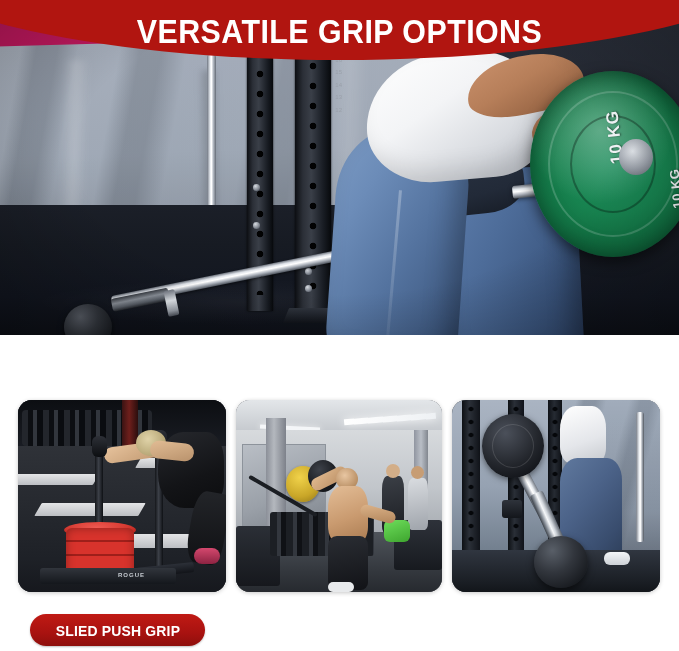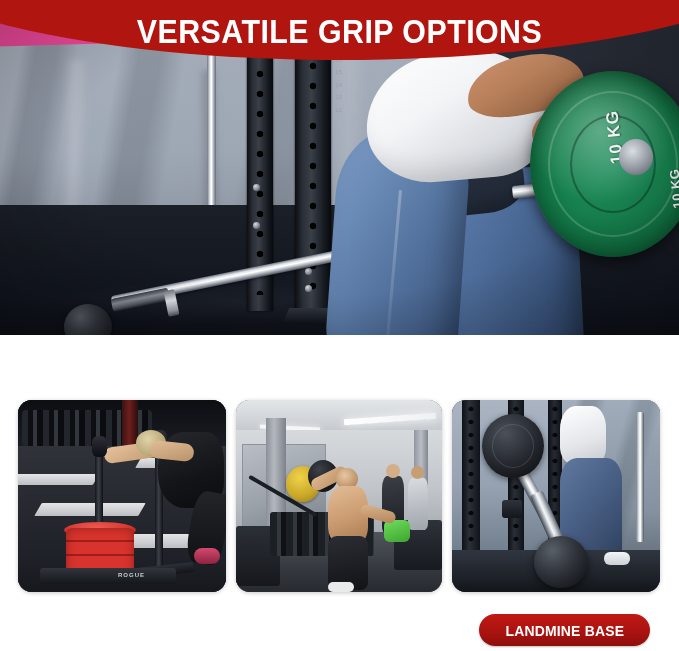--- a/index.html
+++ b/index.html
@@ -15,21 +15,21 @@
     font-family: "Liberation Sans", sans-serif;
   }
 
   
   .hero {
     position: absolute;
     left: 0; top: 0;
     width: 679px;
     height: 335px;
     overflow: hidden;
-    background: #ec4899;
+    background: #be185d;
   }
 
   
   .hero-photo { position: absolute; inset: 0; }
 
   
   .backdrop {
     position: absolute;
     left: -10px; top: 40px;
     width: 480px; height: 245px;
@@ -845,16 +845,16 @@
       </div>
       <div class="t3-clamp"></div>
       <div class="t3-bar2"></div>
       <div class="t3-ball"></div>
     </div>
   </div>
 
 </div>
 
 <div class="labels">
-  <div class="pill pill-3">
-    <span>LANDMINE BASE</span>
+  <div class="pill pill-1">
+    <span>SLIED PUSH GRIP</span>
   </div>
 </div>
 
 </body></html>

